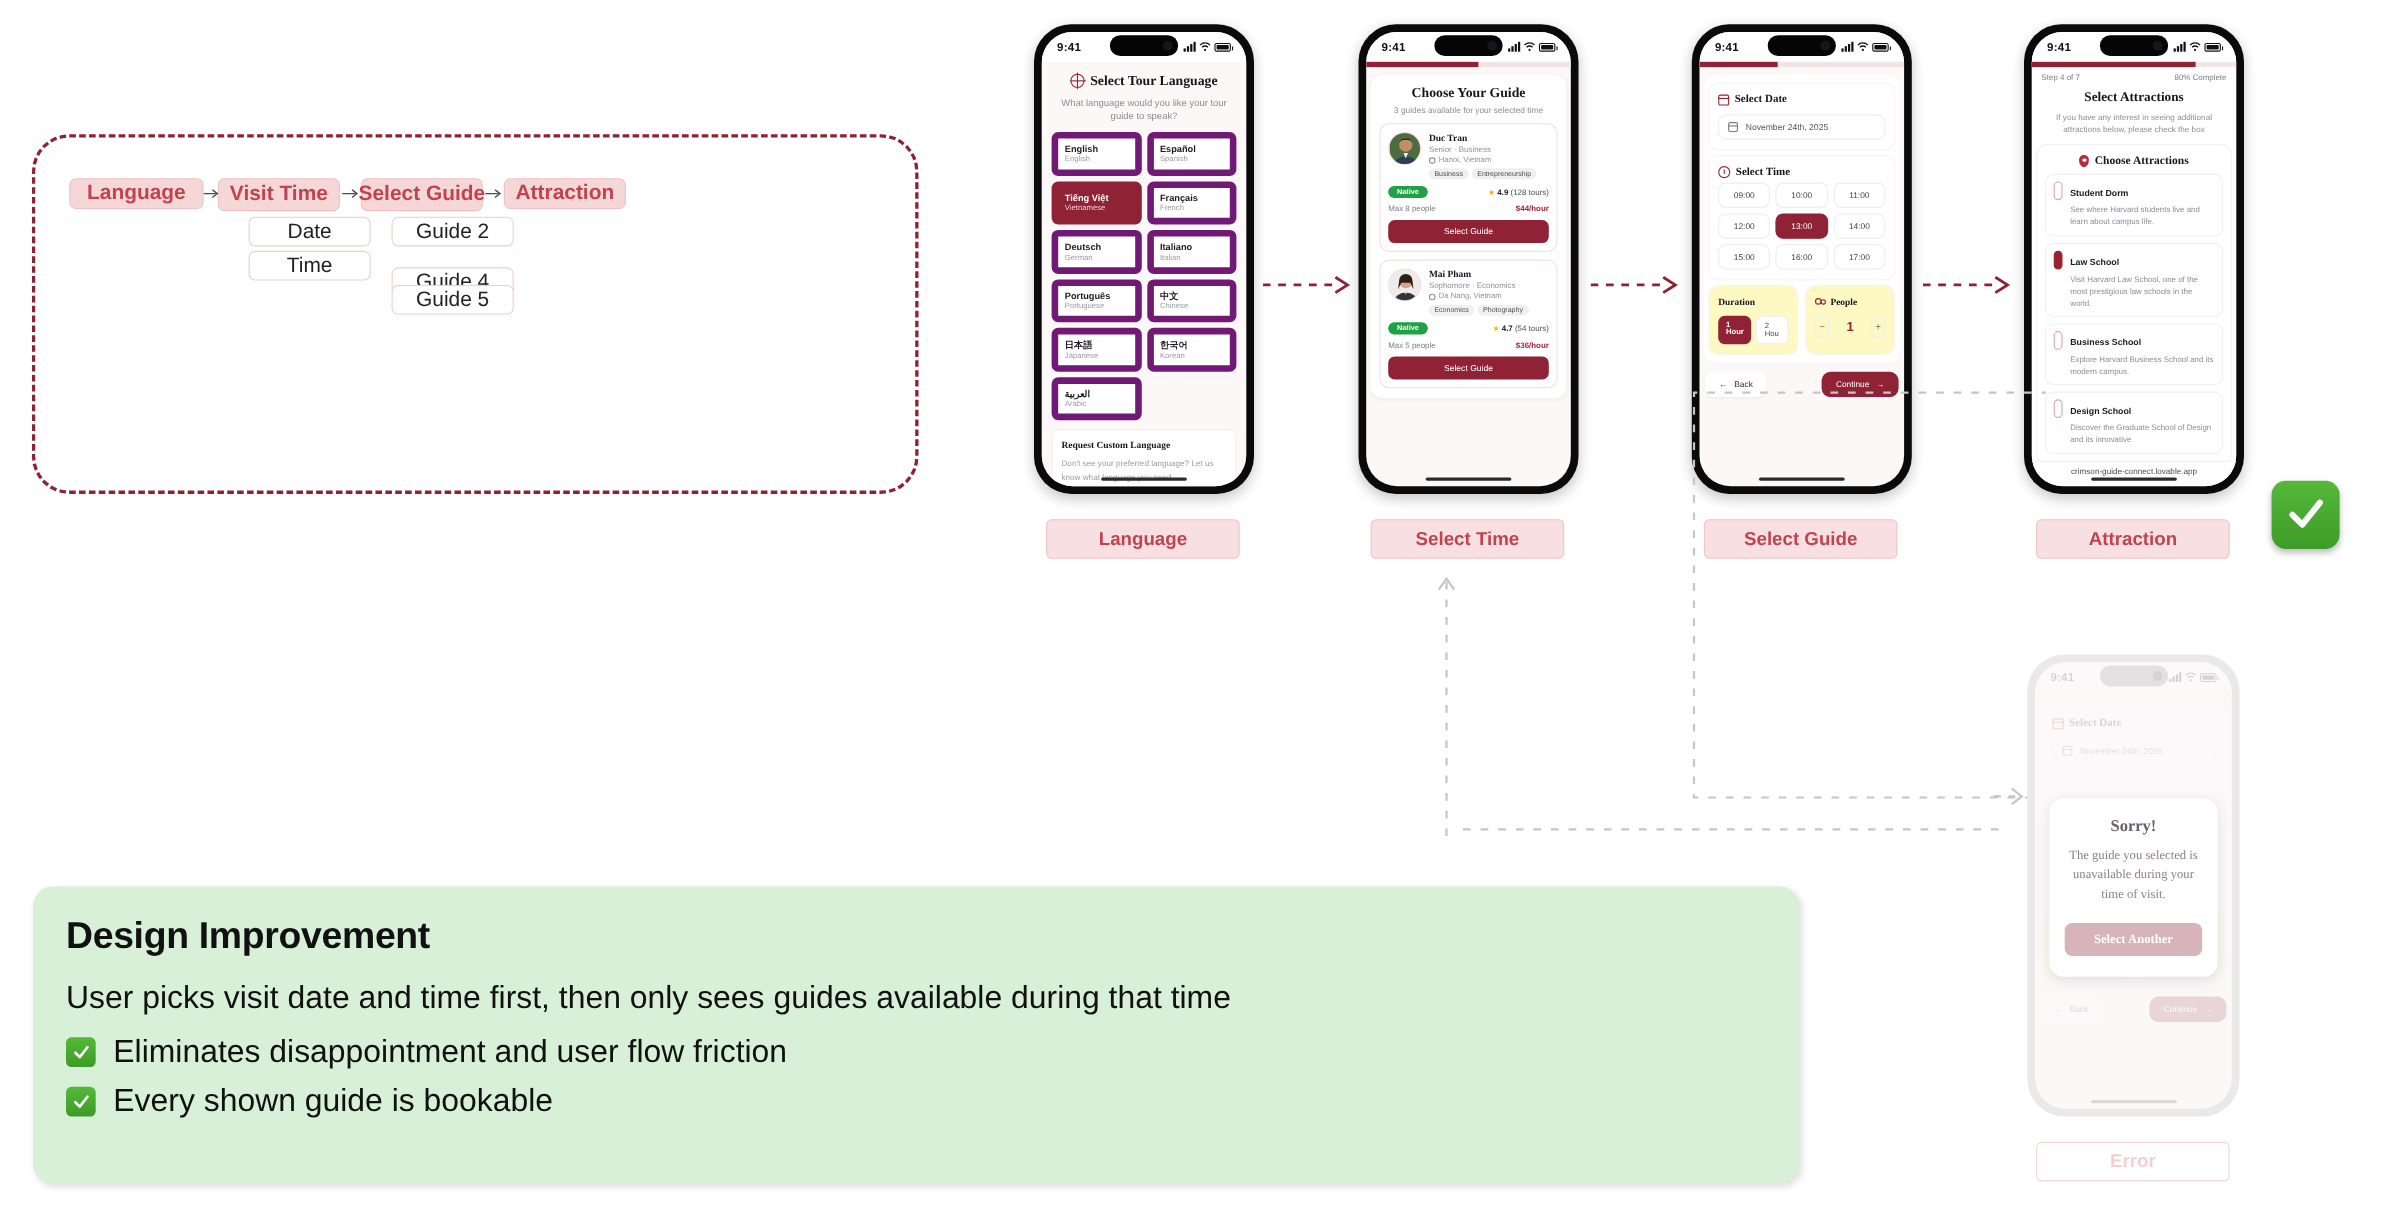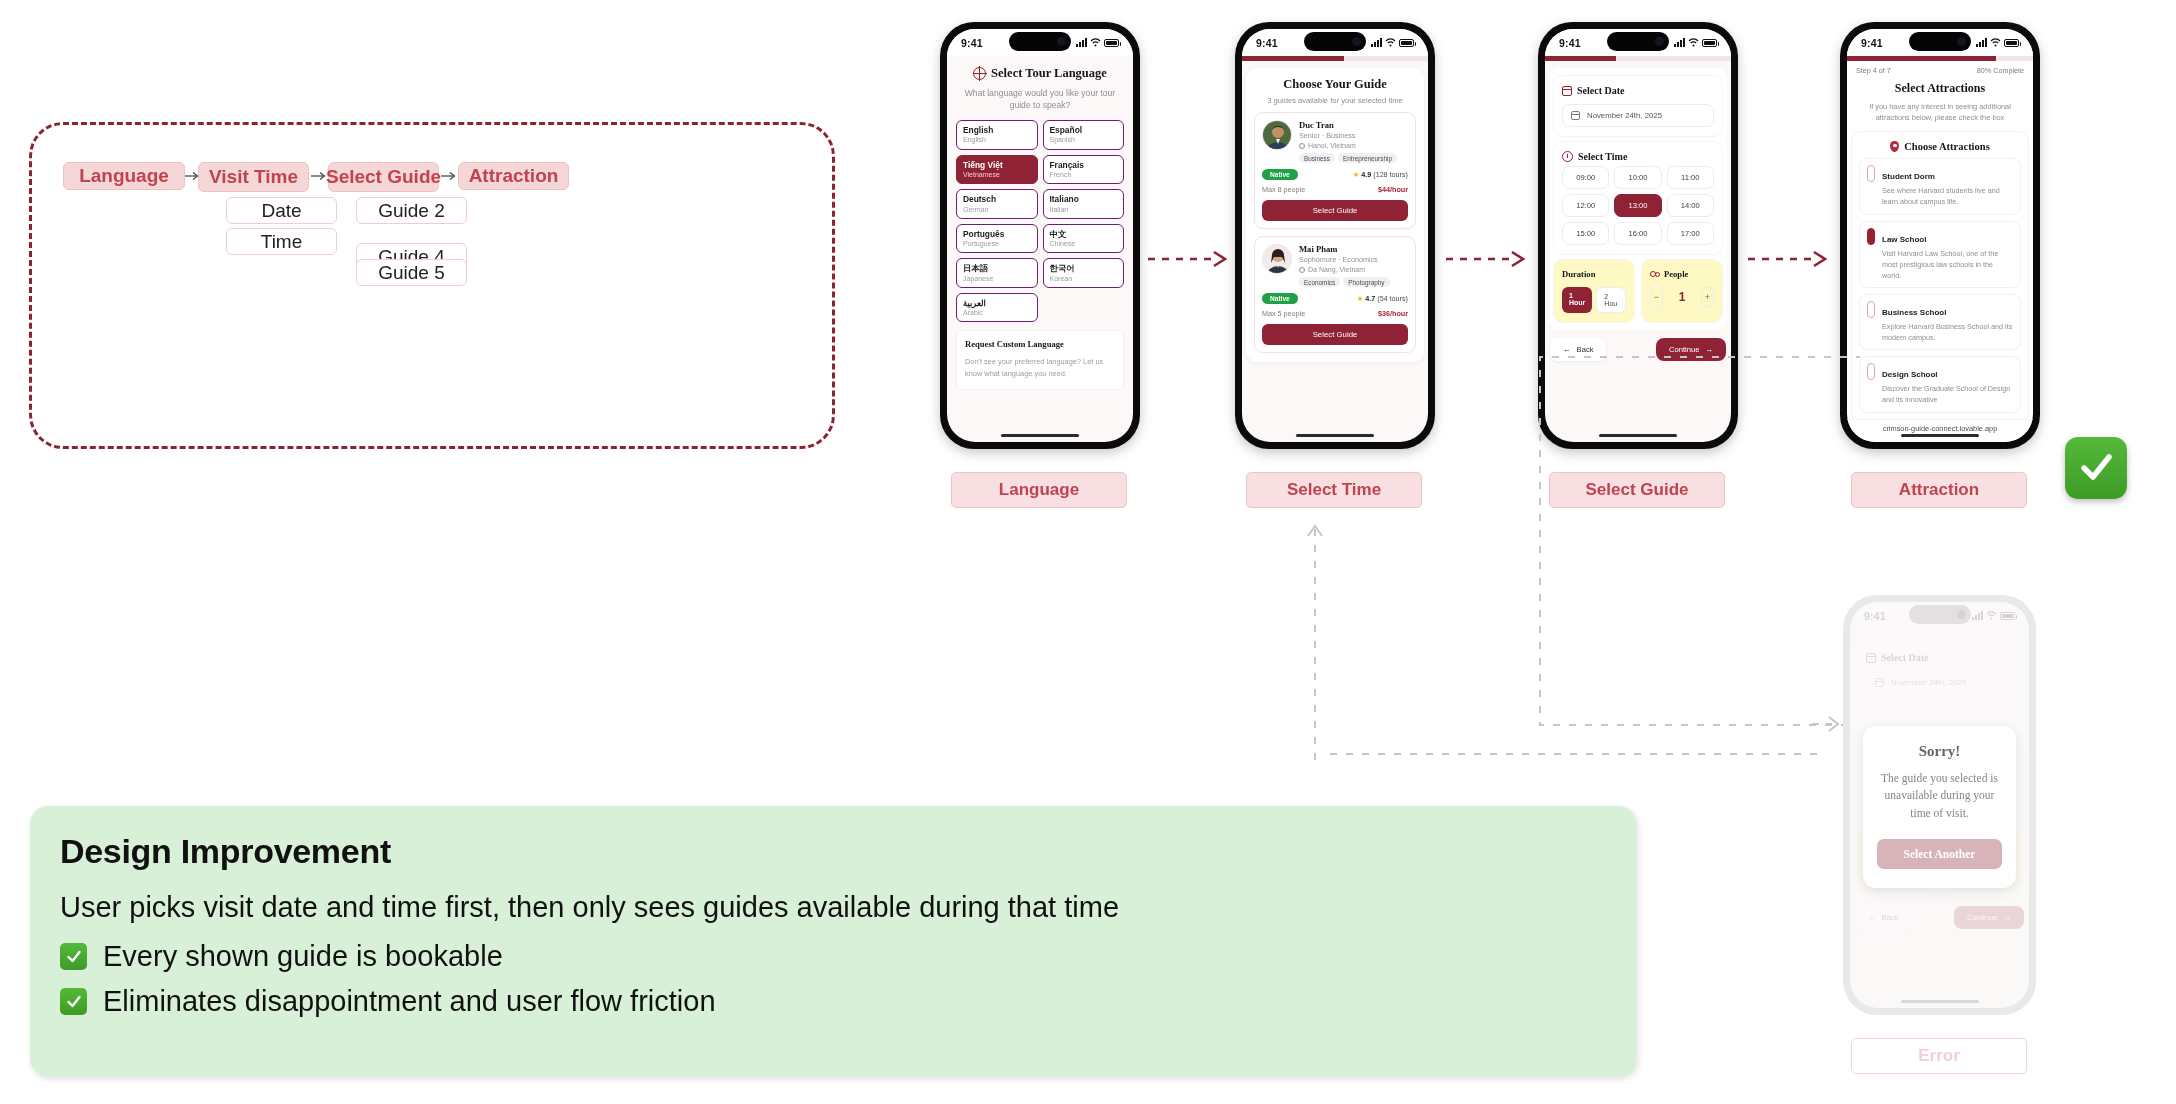--- a/index.html
+++ b/index.html
@@ -105,21 +105,21 @@
              font-family:"Liberation Serif", serif; font-weight:700; font-size:12.5px; color:#15151b; margin-top:5px; }
   .globe {
     width: 13px; height: 13px; border-radius: 50%;
     border: 1.6px solid #9b2030; position: relative;
   }
   .globe::before { content:""; position:absolute; left:50%; top:-1.6px; bottom:-1.6px; width:1.6px; margin-left:-0.8px; background:#9b2030; }
   .globe::after { content:""; position:absolute; top:50%; left:-1.6px; right:-1.6px; height:1.6px; margin-top:-0.8px; background:#9b2030; }
   .s-sub { text-align:center; font-size:8.6px; color:#8d8d95; line-height:1.45; margin:6px 4px 8px; }
   .lang-grid { display:grid; grid-template-columns:1fr 1fr; gap:5px; }
   .lang-cell {
-    border:1px solid #701a75; border-radius:6px; background:#fff;
+    border:6px solid #701a75; border-radius:6px; background:#fff;
     padding:4px 6px; min-height:25px;
   }
   .lang-cell.sel { background:#8f2234; border-color:#8f2234; }
   .lang-native { font-size:8.4px; font-weight:700; color:#1b1b20; line-height:1.25; }
   .lang-en { font-size:7px; color:#9a9aa2; line-height:1.3; }
   .lang-cell.sel .lang-native, .lang-cell.sel .lang-en { color:#fff; }
   .lang-cell.sel .lang-en { color:#f0cdd2; }
   .req-card { border:1px solid #eeeef1; border-radius:7px; background:#fff; padding:8px 8px 10px; margin-top:8px; }
   .req-title { font-family:"Liberation Serif", serif; font-weight:700; font-size:8.6px; color:#15151b; }
   .req-desc { font-size:7.4px; color:#9a9aa2; line-height:1.5; margin-top:7px; }
@@ -743,26 +743,26 @@
   <div class="improve">
     <h2>Design Improvement</h2>
     <div class="lead">User picks visit date and time first, then only sees guides available during that time</div>
     <ul>
       <li>
         <span class="mini-check">
           <svg width="18" height="18" viewBox="0 0 18 18">
               <path d="M3.5 9 L7.5 13 L14.5 4" stroke="#fff" stroke-width="2.4" fill="none" stroke-linecap="round" stroke-linejoin="round"></path>
             </svg>
         </span>
-        <span>Every shown guide is bookable</span>
+        <span>Eliminates disappointment and user flow friction</span>
       </li>
       <li>
         <span class="mini-check">
           <svg width="18" height="18" viewBox="0 0 18 18">
               <path d="M3.5 9 L7.5 13 L14.5 4" stroke="#fff" stroke-width="2.4" fill="none" stroke-linecap="round" stroke-linejoin="round"></path>
             </svg>
         </span>
-        <span>Eliminates disappointment and user flow friction</span>
+        <span>Every shown guide is bookable</span>
       </li>
     </ul>
   </div>
 
 </div>
 
 </body></html>

